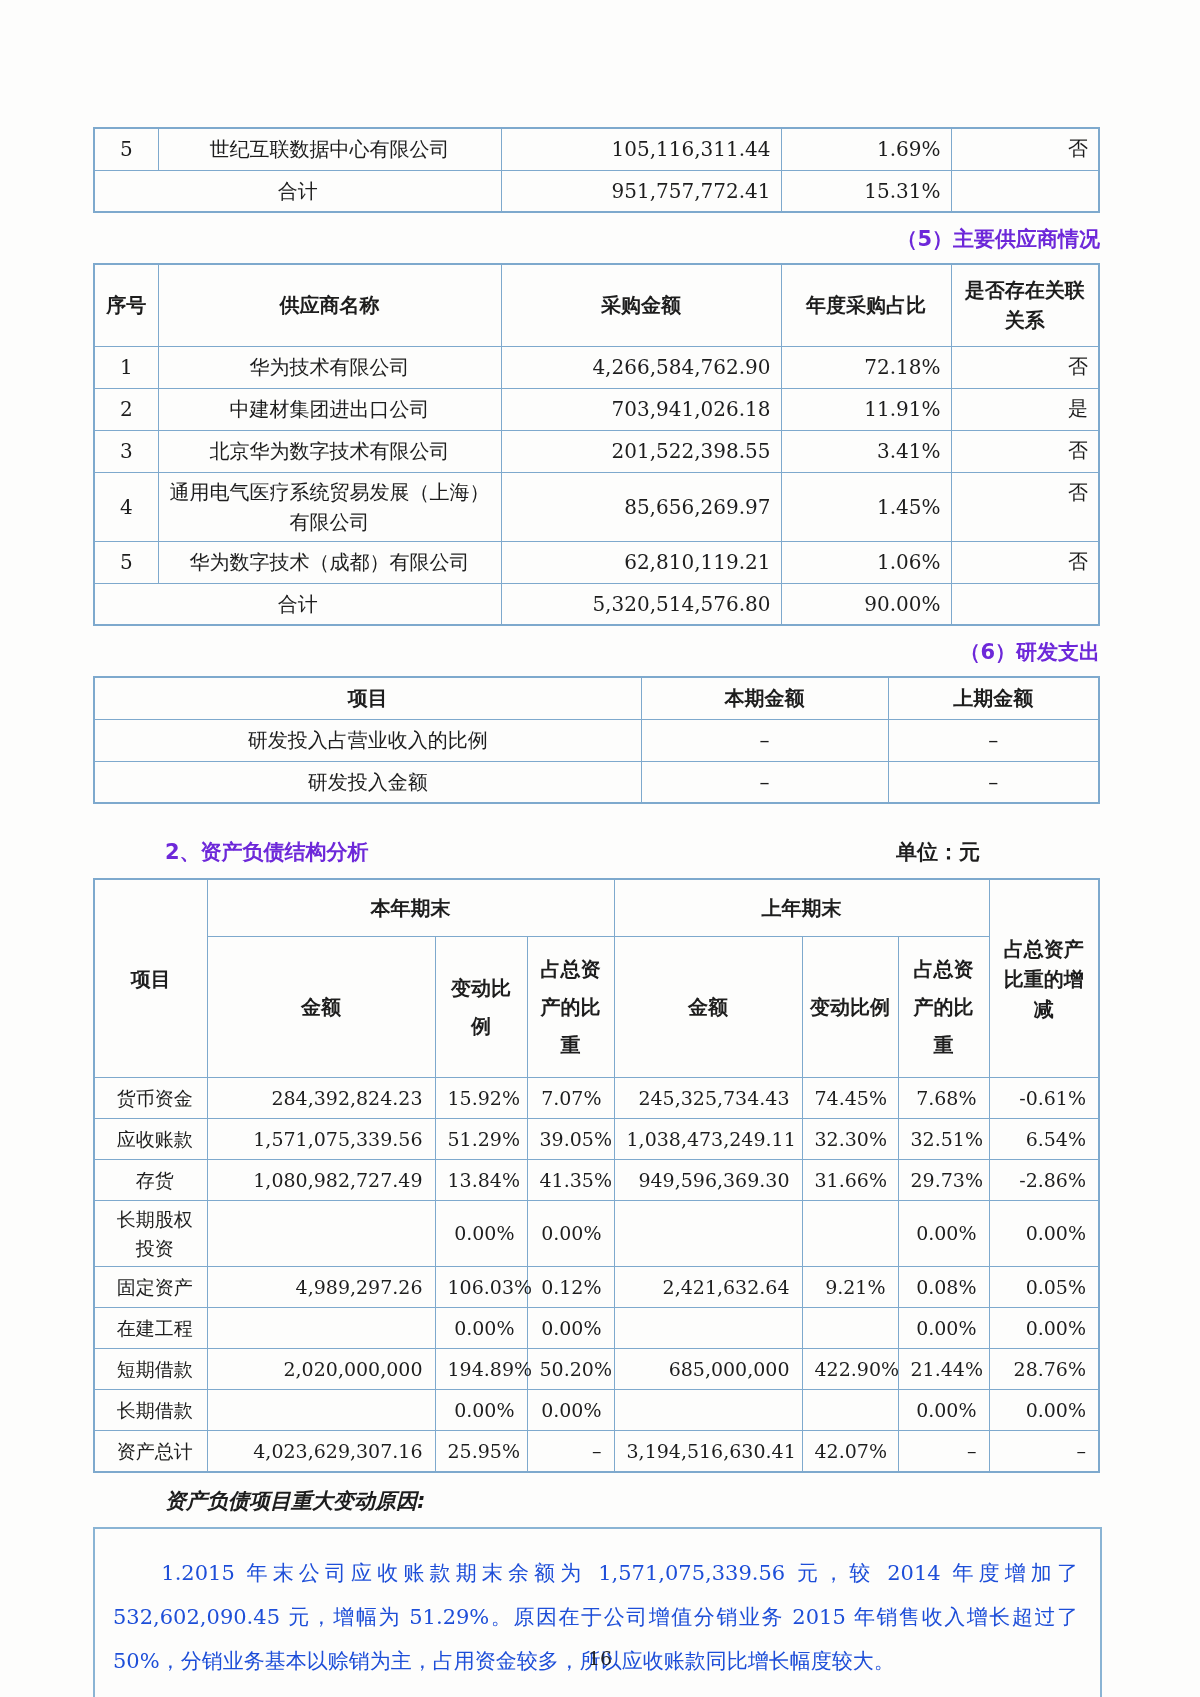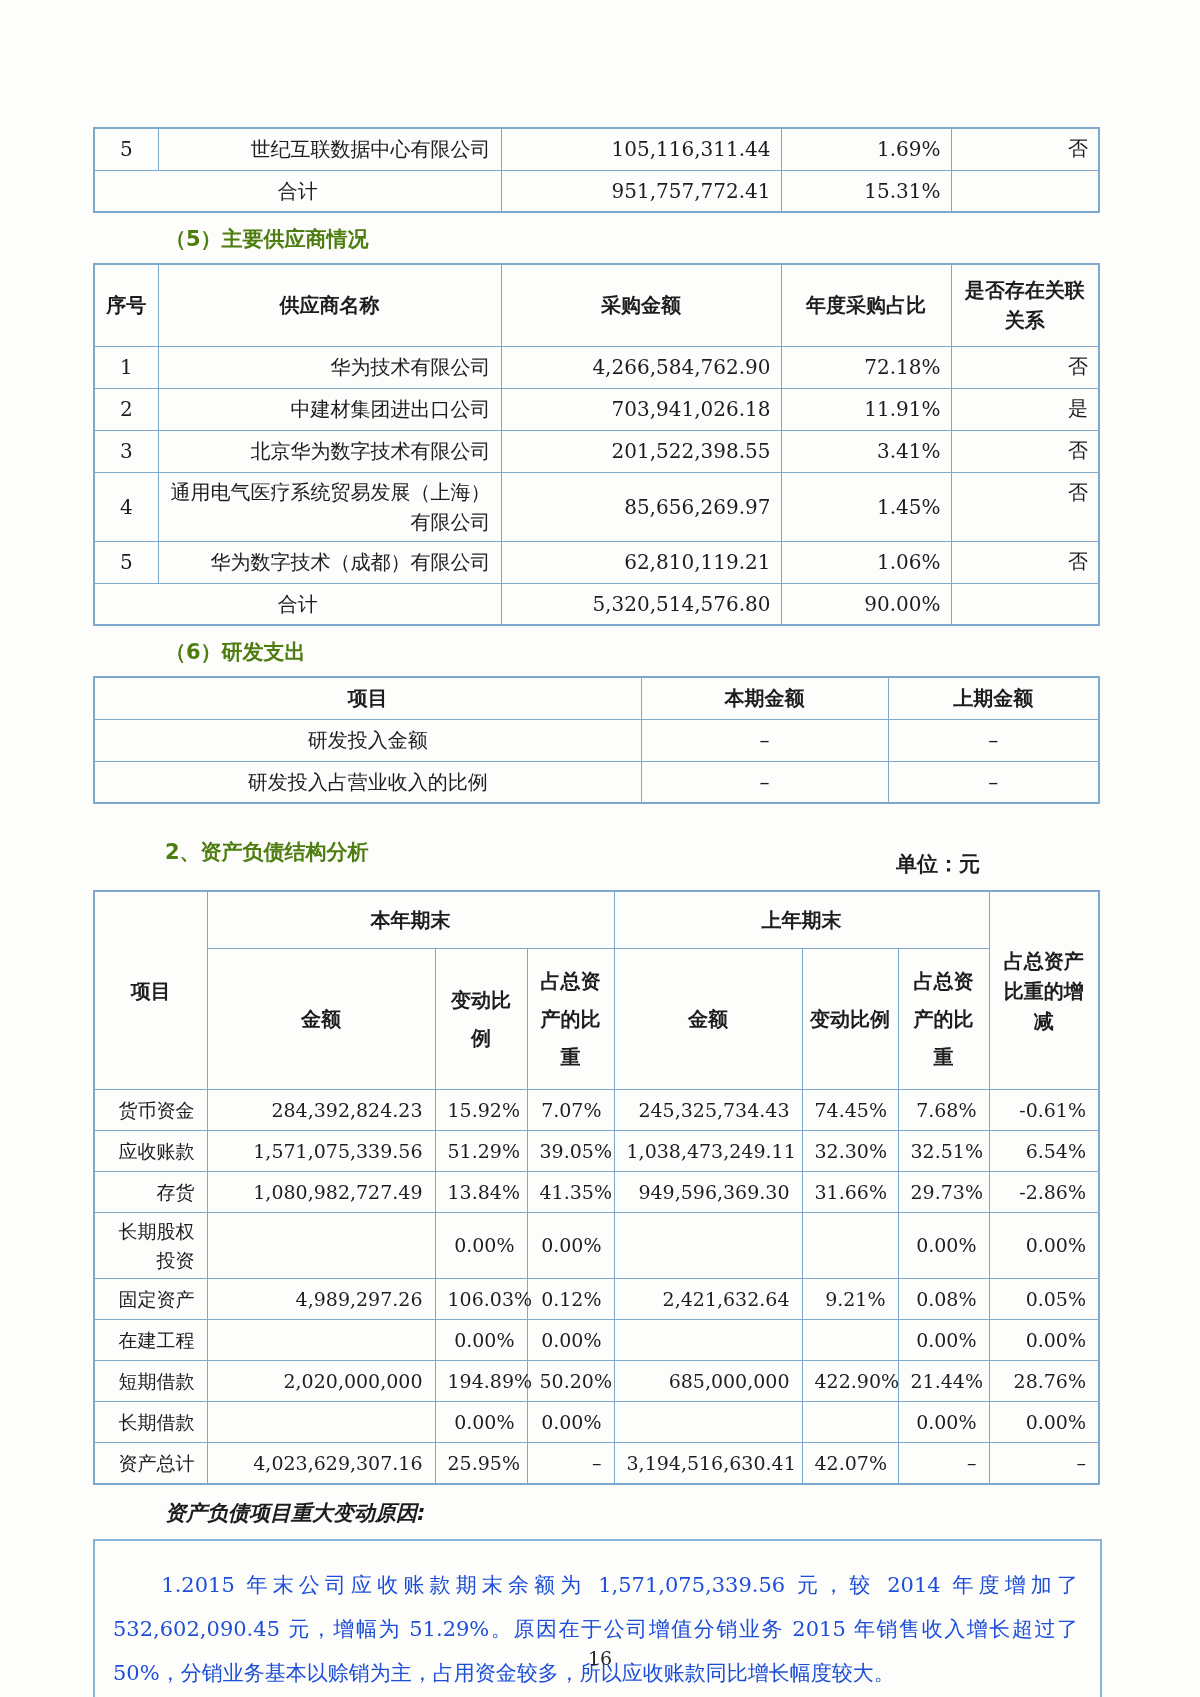--- a/index.html
+++ b/index.html
@@ -10,35 +10,36 @@
     background:#fdfdfc; overflow:hidden;
     padding:127px 100px 0 93px;
   }
   .content { width:1007px; }
 
   table { border-collapse:collapse; table-layout:fixed; width:100%; }
   .tbl { border:2px solid #7ea9cd; }
   .tbl td, .tbl th { border:1.5px solid #7ea9cd; font-size:20px; font-weight:normal;
     padding:4px 10px; height:42px; vertical-align:middle; line-height:1.5; }
   .tbl th { font-family:"DejaVu Sans","Liberation Sans",sans-serif; font-weight:bold; text-align:center; }
-  .c-left  { text-align:right; }
+  .c-left  { text-align:center; }
   .c-right { text-align:right; }
   .c-center{ text-align:center; }
   .bold { font-weight:bold; font-family:"DejaVu Sans","Liberation Sans",sans-serif; }
 
   .tbl-sup td:last-child { vertical-align:top; }
 
   .sec-heading {
     font-family:"DejaVu Sans","Liberation Sans",sans-serif;
-    font-weight:bold; font-size:21px; color:#4d7c0f;
+    font-weight:bold; font-size:21px; color:#6d28d9;
     margin:12px 0 10px 72px;
+    text-align:right;
   }
   .heading-row { display:flex; justify-content:space-between; align-items:flex-end;
     margin:34px 0 12px 0; }
-  .heading-row .sec-heading { margin:0 0 12px 72px; }
+  .heading-row .sec-heading { margin:0 0 0 72px; }
   .unit-label { font-family:"DejaVu Sans","Liberation Sans",sans-serif;
     font-weight:bold; font-size:21px; margin-right:120px; }
 
   .tbl-big td { font-size:19px; padding:4px 12px; height:41px; }
   .tbl-big th { font-size:20px; padding:13px 6px; }
   .tbl-big .grp { height:46px; }
   .tbl-big .sub { height:118px; vertical-align:middle; line-height:1.9; }
   .tbl-big td.c-left { padding-left:20px; }
 
   .note-label {
@@ -167,26 +168,26 @@
         </colgroup>
       <thead>
         <tr>
           <th>项目</th>
           <th>本期金额</th>
           <th>上期金额</th>
         </tr>
       </thead>
       <tbody>
           <tr>
-            <td class="c-center">研发投入金额</td>
+            <td class="c-center">研发投入占营业收入的比例</td>
             <td class="c-center">–</td>
             <td class="c-center">–</td>
           </tr>
           <tr>
-            <td class="c-center">研发投入占营业收入的比例</td>
+            <td class="c-center">研发投入金额</td>
             <td class="c-center">–</td>
             <td class="c-center">–</td>
           </tr>
         </tbody>
     </table>
 
     <div class="heading-row">
       <div class="sec-heading">2、资产负债结构分析</div>
       <div class="unit-label">单位：元</div>
     </div>

